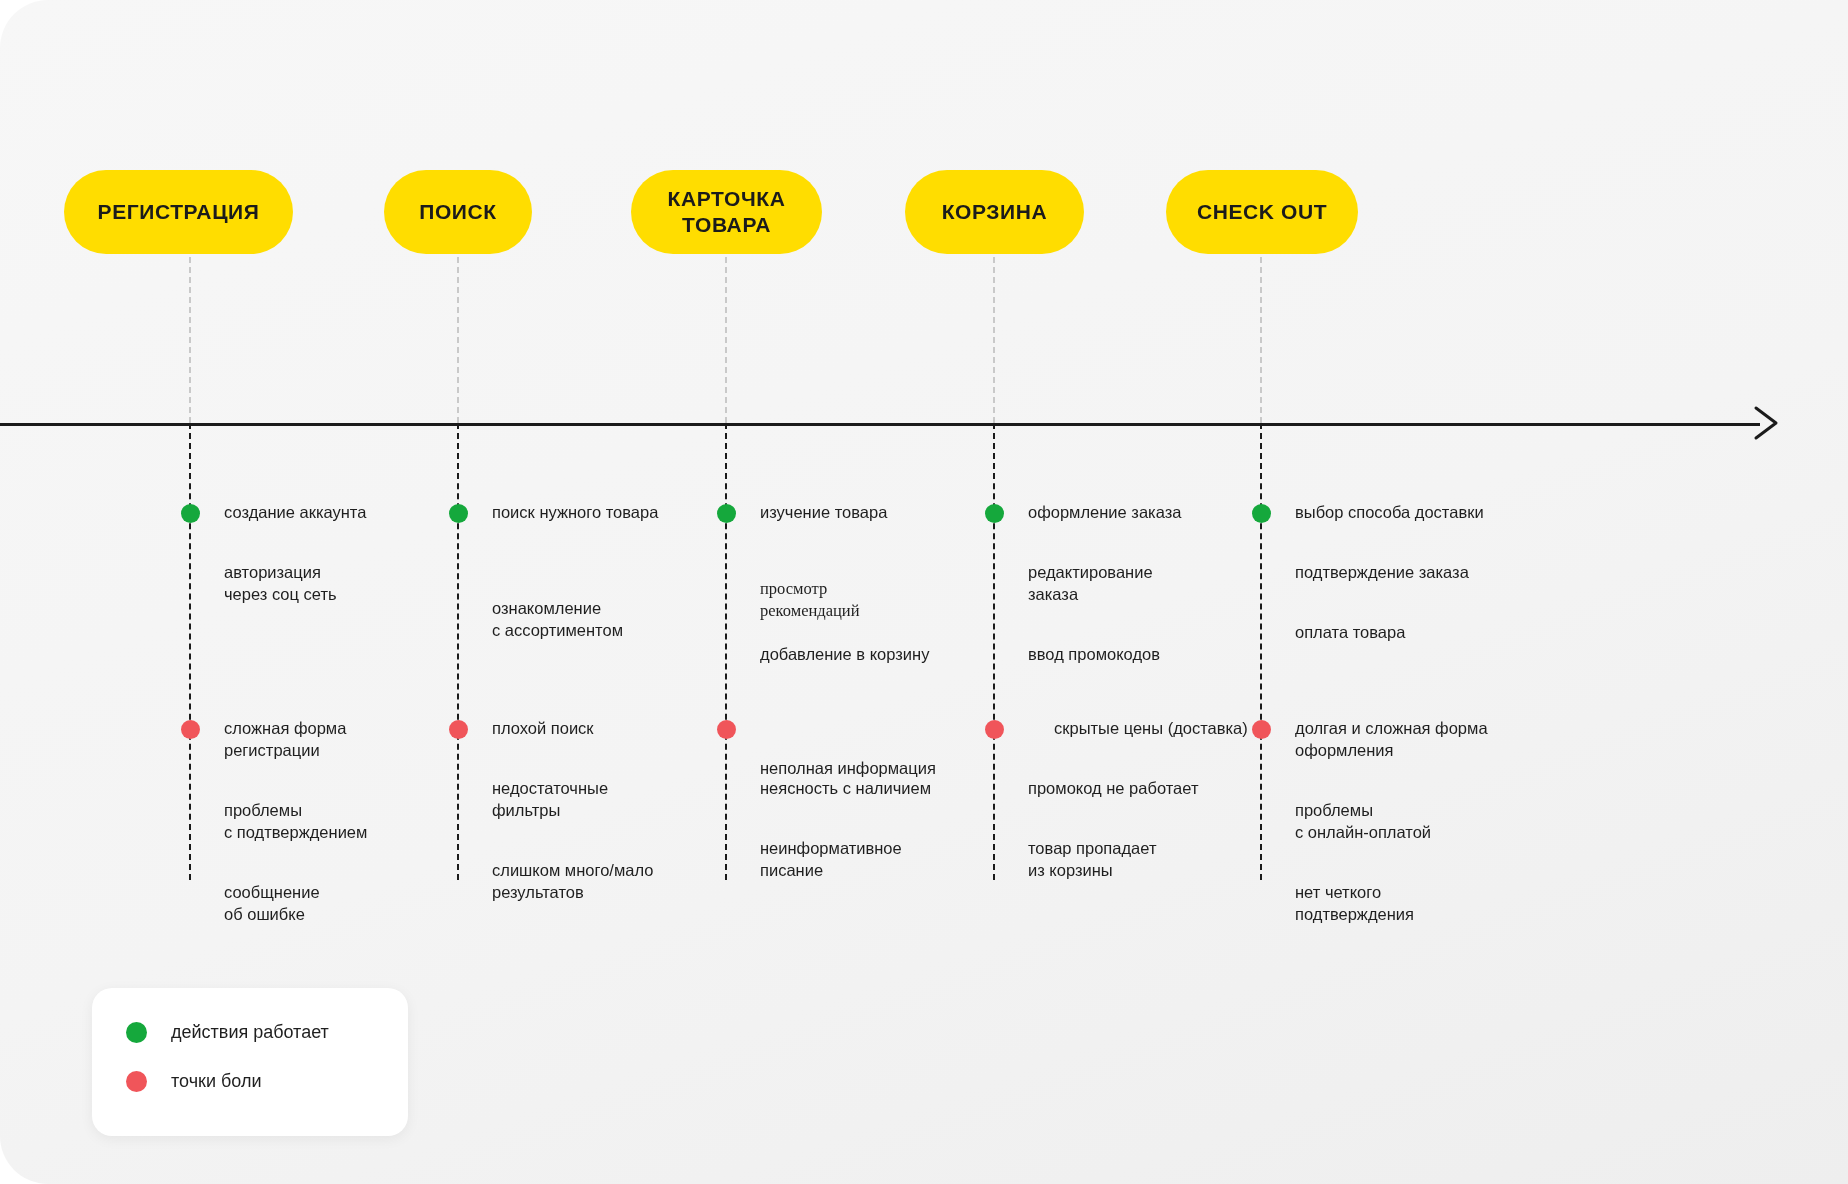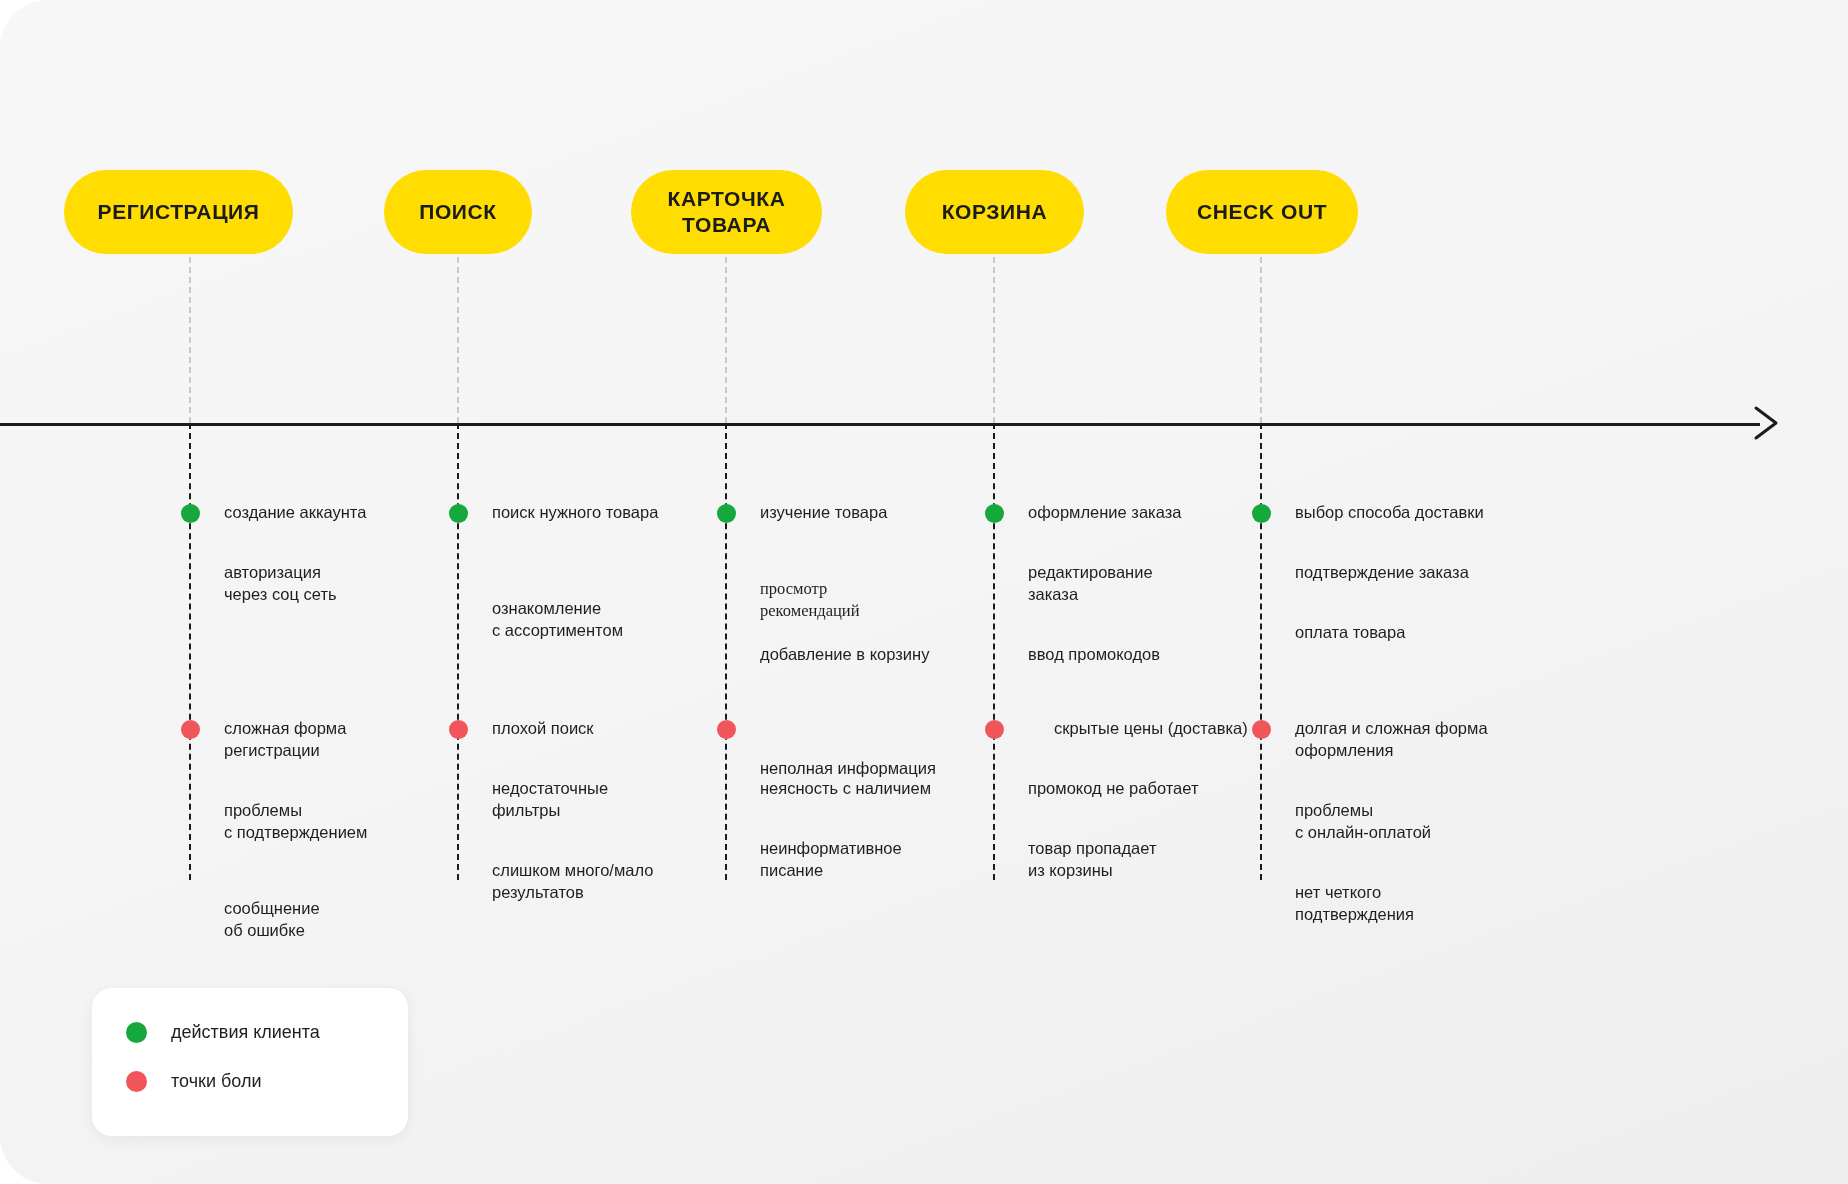--- a/index.html
+++ b/index.html
@@ -147,21 +147,21 @@
       <div class="guide-bottom" style="left: 189px; top: 423px; height: 457px;"></div>
       <div class="dot action" style="left: 181px; top: 504px;"></div>
       <div class="item-group" style="left: 224px; top: 502px;">создание аккаунта</div>
       <div class="item-group" style="left: 224px; top: 562px;">авторизация
 через соц сеть</div>
       <div class="dot pain" style="left: 181px; top: 720px;"></div>
       <div class="item-group" style="left: 224px; top: 718px;">сложная форма
 регистрации</div>
       <div class="item-group" style="left: 224px; top: 800px;">проблемы
 с подтверждением</div>
-      <div class="item-group" style="left: 224px; top: 882px; margin-top: 16px;">сообщнение
+      <div class="item-group" style="left: 224px; top: 882px;">сообщнение
 об ошибке</div>
       <div class="stage-pill" style="left: 384px; top: 170px; width: 148px; white-space: pre-line;">ПОИСК</div>
       <div class="guide-top" style="left: 457px; top: 257px; height: 166px;"></div>
       <div class="guide-bottom" style="left: 457px; top: 423px; height: 457px;"></div>
       <div class="dot action" style="left: 449px; top: 504px;"></div>
       <div class="item-group" style="left: 492px; top: 502px;">поиск нужного товара</div>
       <div class="item-group" style="left: 492px; top: 562px; margin-top: 36px;">ознакомление
 с ассортиментом</div>
       <div class="dot pain" style="left: 449px; top: 720px;"></div>
       <div class="item-group" style="left: 492px; top: 718px;">плохой поиск</div>
@@ -208,20 +208,20 @@
 оформления</div>
       <div class="item-group" style="left: 1295px; top: 800px;">проблемы
 с онлайн-оплатой</div>
       <div class="item-group" style="left: 1295px; top: 882px;">нет четкого
 подтверждения</div>
     </div>
 
   <div class="legend-card">
     <div class="legend-row" style="top:34px;">
       <span class="legend-swatch" style="background: rgb(21, 168, 60);"></span>
-      <span class="legend-label">действия клиента</span>
+      <span class="legend-label">действия работает</span>
     </div>
     <div class="legend-row" style="top:83px;">
       <span class="legend-swatch" style="background: rgb(240, 85, 90);"></span>
       <span class="legend-label">точки боли</span>
     </div>
   </div>
 </div>
 
 </body></html>

